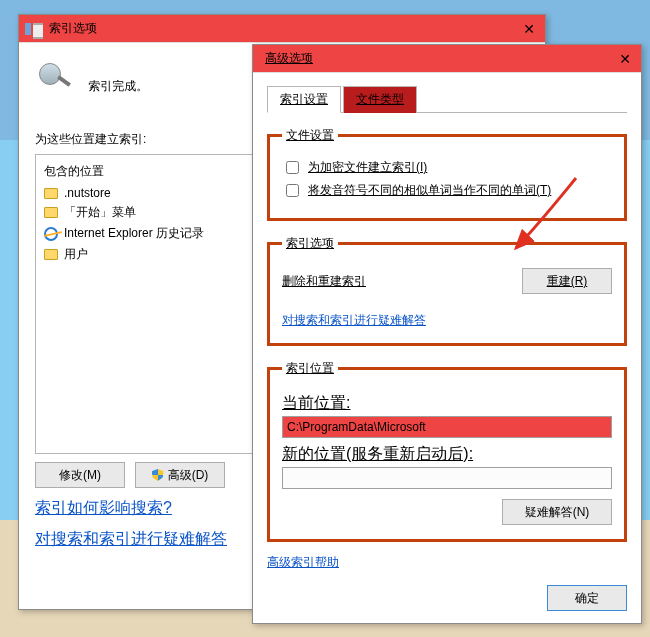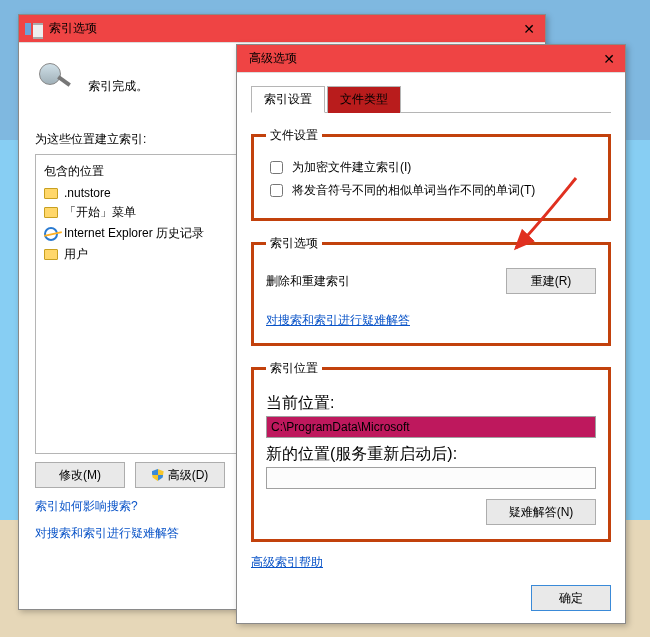--- a/index.html
+++ b/index.html
@@ -26,34 +26,34 @@
   .listbox { margin-top:6px; border:1px solid #b5b5b5; height:300px; background:#fff; padding:4px 0; }
   .lb-header { background:#fff; padding:4px 8px; font-size:12px; }
   .lb-row { padding:2px 8px; display:flex; align-items:center; gap:6px; cursor:pointer; }
   .folder-ic { width:14px; height:11px; background:#ffd76a; border:1px solid #c8a020; display:inline-block; border-radius:1px; }
   .ie-ic { width:14px; height:14px; border:2px solid #2a7ad0; border-radius:50%; display:inline-block; position:relative; }
   .ie-ic::after{content:"";position:absolute;left:-2px;top:4px;width:18px;height:2px;background:#ffb020;transform:rotate(-12deg);}
   .btnrow { margin-top:8px; display:flex; gap:10px; }
   .winbtn { min-width:90px; height:26px; background:#e9e9e9; border:1px solid #adadad; text-align:center; line-height:24px; cursor:pointer; }
   .winbtn.def { border:1px solid #3a8ad8; }
   .shield { display:inline-block; width:12px; height:12px; background:conic-gradient(#f6c62d 0 25%, #3a8ad8 0 50%, #f6c62d 0 75%, #3a8ad8 0 100%); clip-path: polygon(50% 0,100% 18%,92% 70%,50% 100%,8% 70%,0 18%); vertical-align:-2px; margin-right:4px;}
-  .link { color:#0a54c8; cursor:pointer; display:inline-block; margin-top:10px; font-size:12px;}
+  .link { color:#0a54c8; text-decoration:underline; cursor:pointer; display:inline-block; margin-top:10px; font-size:16px;}
   
-  .dlg2 { left:236px; top:44px; width:390px; height:580px; z-index:5; }
+  .dlg2 { left:252px; top:44px; width:390px; height:580px; z-index:5;text-decoration:underline; }
   .dlg2-body { padding:8px 14px 12px 14px; }
   .tabs { display:flex; border-bottom:1px solid #b5b5b5; margin-top:4px; }
   .tab { padding:4px 12px; border:1px solid #b5b5b5; border-bottom:none; background:#b91c1c; margin-right:2px; cursor:pointer; position:relative; top:1px;}
   .tab.active { background:#fff; border-bottom:1px solid #fff; }
   fieldset { border:3px solid #c2410c; margin:14px 0 0 0; padding:10px 12px 14px 12px; }
   legend { padding:0 4px; }
   .chk { display:flex; align-items:center; gap:6px; margin:4px 0; }
   .chk input { width:13px; height:13px; cursor:pointer; }
   .row { display:flex; align-items:center; justify-content:space-between; margin:6px 0; }
   .field-label { font-size:16px; margin:6px 0 2px 0;}
-  .txt { width:100%; height:22px; border:1px solid #a0a0a0; padding:0 4px; background:#be185d; }
+  .txt { width:100%; height:22px; border:1px solid #a0a0a0; padding:0 4px; background:#ef4444; }
   .txt.empty { background:#fcfcfc; }
   .rjust { text-align:right; margin-top:10px; }
   .footer { position:absolute; bottom:12px; right:14px; display:flex; gap:12px;margin-top:16px;}
   .bluelink { color:#0a54c8; cursor:pointer; }
   
   .arrow { position:absolute; z-index:7; pointer-events:none; }
 </style>
 </head>
 <body>
 

